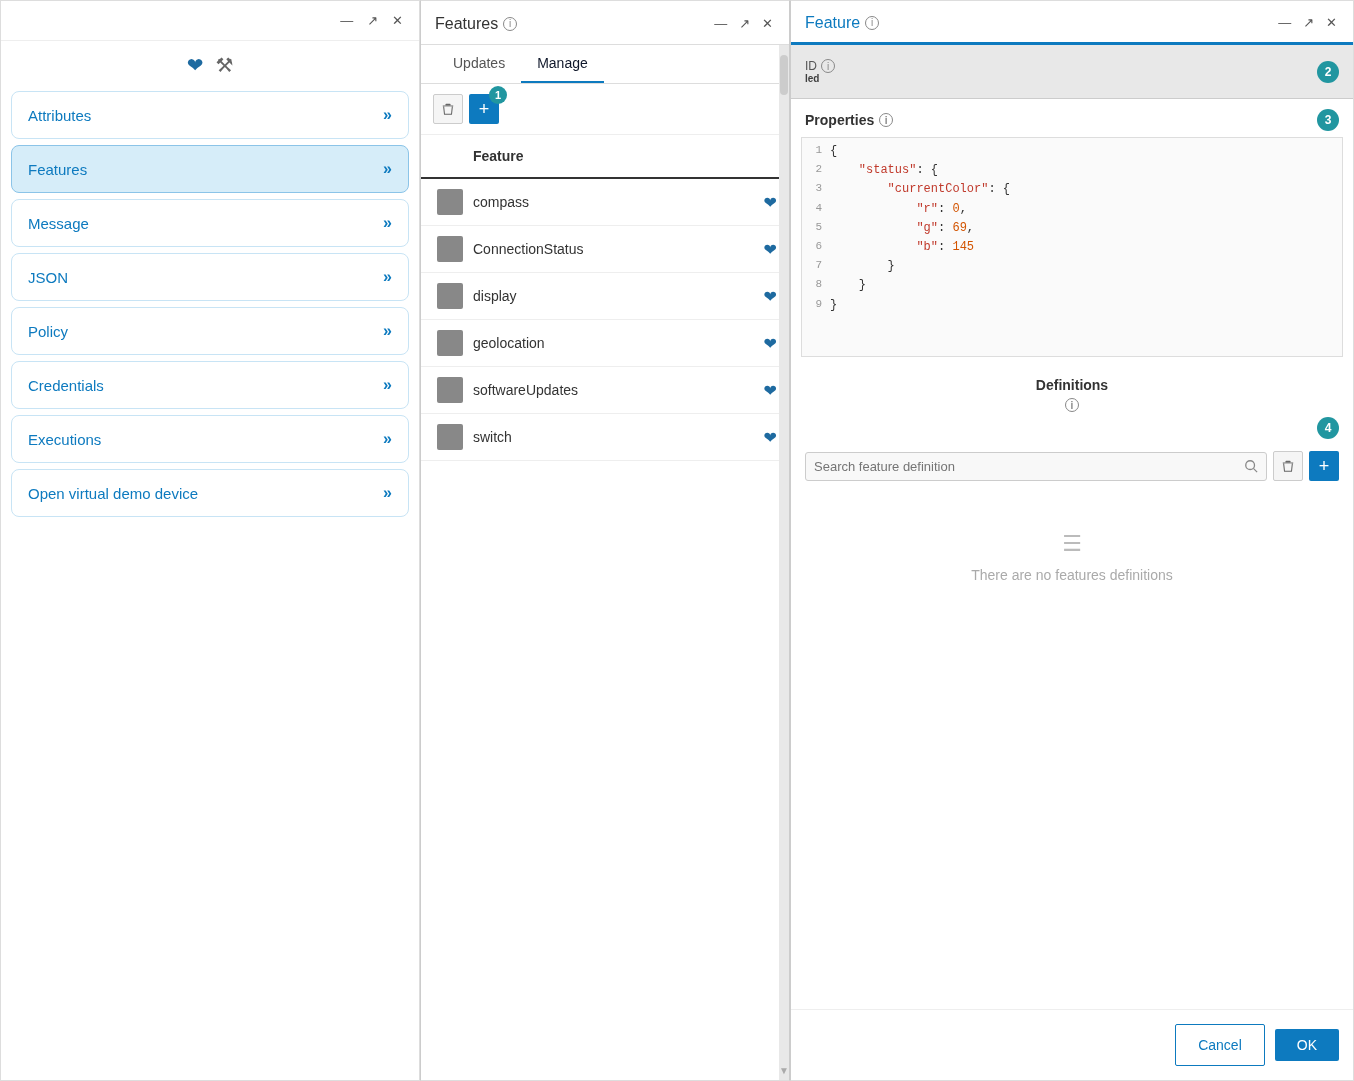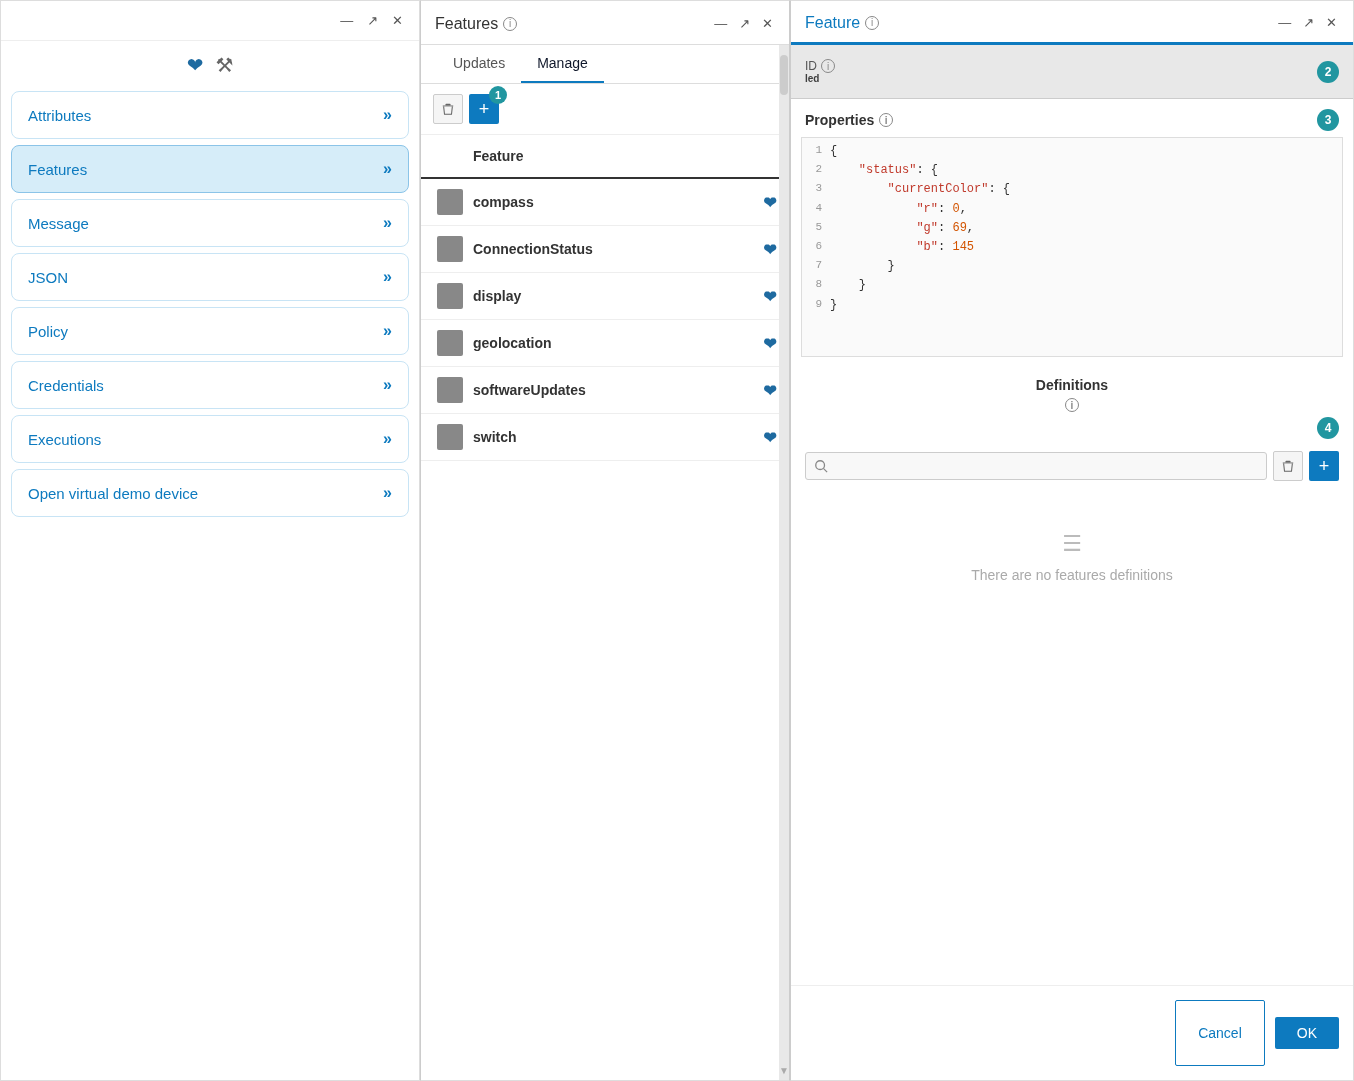--- a/index.html
+++ b/index.html
@@ -212,21 +212,20 @@
       color: #333;
     }
 
     .feature-row {
       display: flex;
       align-items: center;
       padding: 10px 12px 10px 16px;
       border-bottom: 1px solid #eee;
       cursor: pointer;
       gap: 10px;
-      font-weight: bold;
     }
 
     .feature-icon-box {
       width: 26px;
       height: 26px;
       background: #888;
       border-radius: 2px;
       flex-shrink: 0;
     }
 
@@ -369,21 +368,21 @@
       gap: 10px;
       padding: 14px;
       border-top: 1px solid #eee;
       position: absolute;
       bottom: 0;
       right: 0;
       left: 0;
     }
 
     .btn-cancel {
-      padding: 24px 22px;
+      padding: 12px 22px;
       border: 1px solid #0d7abf;
       background: #fff;
       color: #0d7abf;
       cursor: pointer;
       border-radius: 2px;
       font-size: 14px;
     }
 
     .btn-ok {
       padding: 8px 22px;
@@ -625,20 +624,21 @@
   </div>
 
   <div class="definitions-section">
     <div class="section-title" style="padding:10px 0 6px;flex-direction:column;">
       <span>Definitions</span>
       <span class="info-icon">i</span>
       <div style="margin-left:auto; background:#2196a0; color:#fff; border-radius:50%; width:22px; height:22px; display:flex; align-items:center; justify-content:center; font-size:12px; font-weight:bold;">4</div>
     </div>
     <div class="def-search-row">
       <div class="def-search-box">
+        <input type="text" placeholder="Search feature definition" style="">
         <svg width="14" height="14" viewBox="0 0 16 16" fill="none">
           <circle cx="7" cy="7" r="5" stroke="#888" stroke-width="1.5"></circle>
           <line x1="11" y1="11" x2="15" y2="15" stroke="#888" stroke-width="1.5"></line>
         </svg>
       </div>
       <div class="icon-btn">
         <svg width="14" height="14" viewBox="0 0 16 16" fill="none">
           <rect x="2" y="4" width="12" height="1" fill="#666"></rect>
           <rect x="5" y="2" width="6" height="2" rx="1" fill="#666"></rect>
           <path d="M3 5 L4 14 H12 L13 5" stroke="#666" stroke-width="1.2" fill="none"></path>

